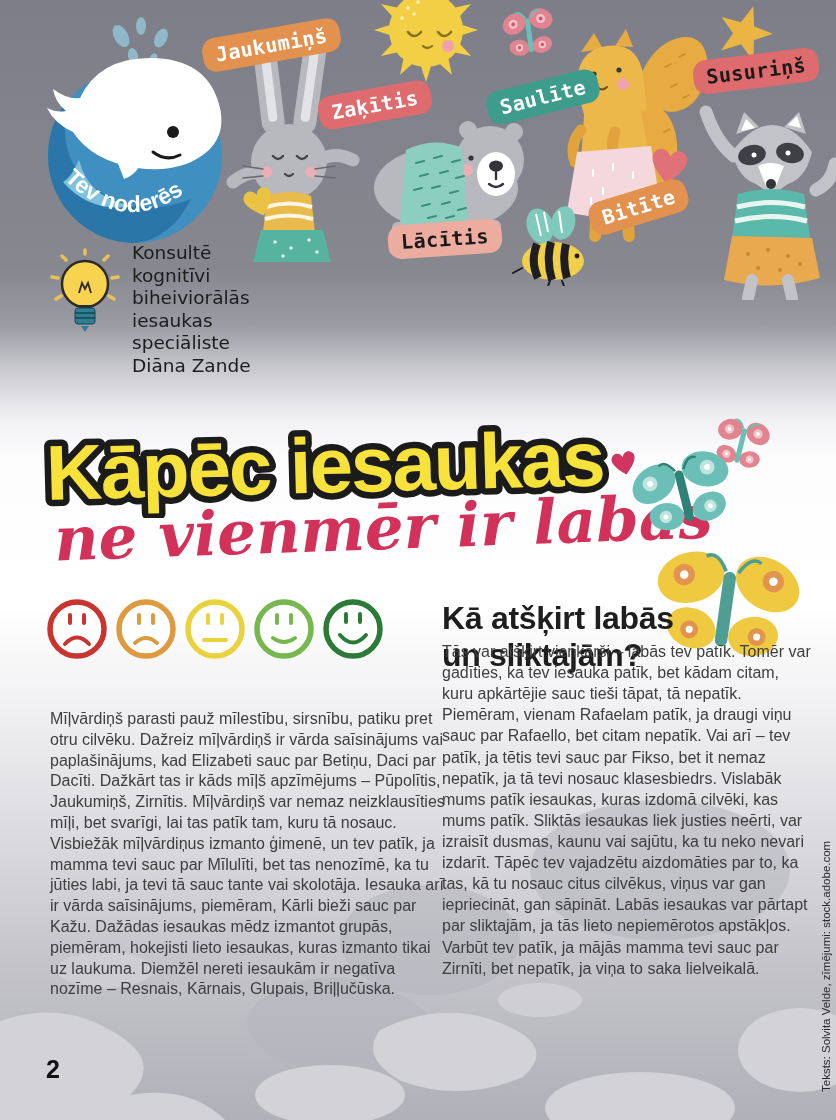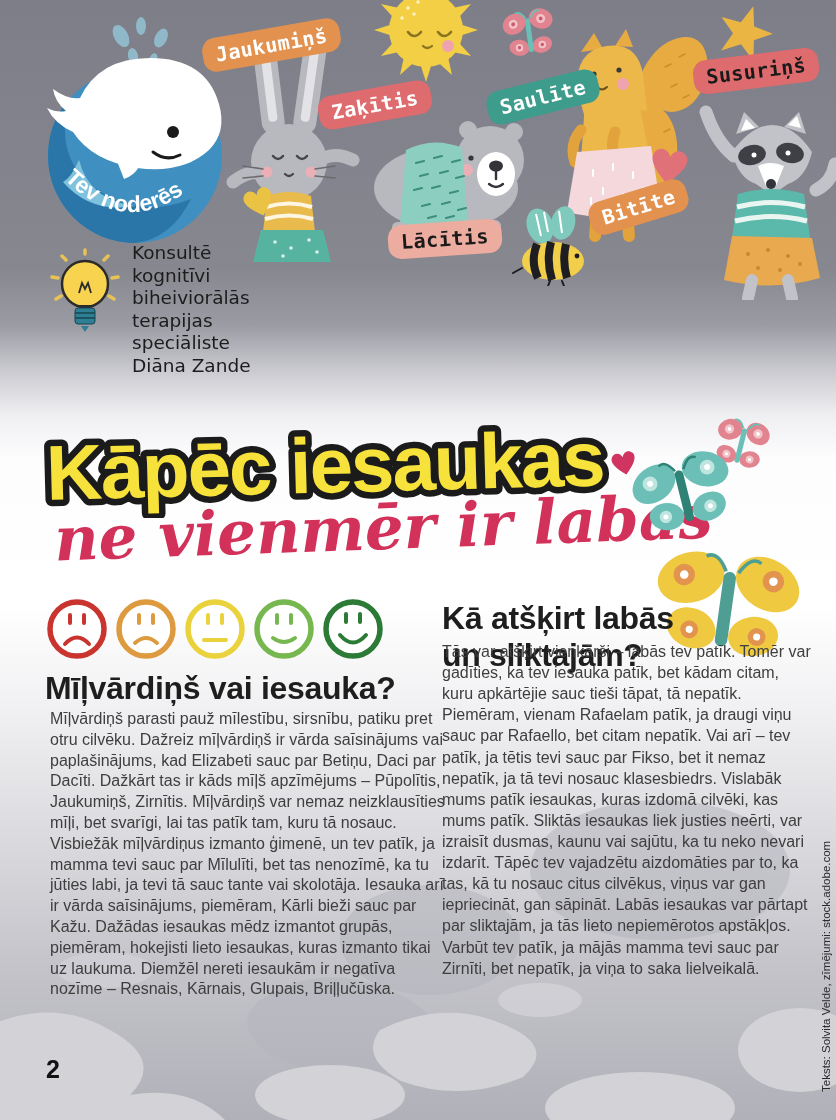--- a/index.html
+++ b/index.html
@@ -254,21 +254,21 @@
       <path d="M35,6 v-4 M16,12 l-4,-4 M54,12 l4,-4 M8,30 l-6,-1 M62,30 l6,-1 M11,48 l-5,3 M59,48 l5,3"></path>
     </g>
     <circle cx="35" cy="36" r="23" fill="#f7d34f" stroke="#2b2b2b" stroke-width="2.5"></circle>
     <path d="M29,45 l3,-10 l3,6 l3,-6 l3,10" stroke="#2b2b2b" stroke-width="1.8" fill="none"></path>
     <path d="M27,58 h16" stroke="#2b2b2b" stroke-width="2"></path>
     <rect x="25" y="60" width="20" height="16" rx="3" fill="#2e7f93" stroke="#16454f" stroke-width="1"></rect>
     <path d="M25,65 h20 M25,70 h20" stroke="#16454f" stroke-width="1.6"></path>
     <path d="M31,78 h8 l-4,6z" fill="#2e7f93"></path>
   </svg>
 
-  <div class="consultant">Konsultē kognitīvi biheiviorālās terapijas speciāliste Diāna Zande</div>
+  <div class="consultant">Konsultē kognitīvi biheiviorālās iesaukas speciāliste Diāna Zande</div>
 
 
   <svg class="abs" style="left:36px;top:408px" width="625" height="110" viewBox="0 0 625 110">
     <text x="10" y="84" font-family="Liberation Sans,sans-serif" font-size="78" font-weight="bold" letter-spacing="-2" fill="#f6e23b" stroke="#1b1b1b" stroke-width="13" stroke-linejoin="round" paint-order="stroke" transform="rotate(-1.5 312 55)">Kāpēc iesaukas</text>
   </svg>
   <div class="subtitle">ne vienmēr ir labas</div>
 
   <svg class="abs" style="left:706px;top:416px;transform:rotate(14deg)" width="72" height="62" viewBox="0 0 56 60">
     <ellipse cx="13" cy="16" rx="12" ry="10" fill="#e2848f" transform="rotate(-25 13 16)"></ellipse>
     <ellipse cx="40" cy="14" rx="12" ry="10" fill="#e2848f" transform="rotate(25 40 14)"></ellipse>
@@ -353,21 +353,20 @@
       <path d="M25,18 v8 M39,18 v8" stroke="#76b74f" stroke-width="4" stroke-linecap="round"></path>
       <path d="M21,41 q11,8 22,0" stroke="#76b74f" stroke-width="4" fill="none" stroke-linecap="round"></path>
     </svg>
     <svg viewBox="0 0 64 64">
       <circle cx="32" cy="32" r="27" fill="#fff" stroke="#2b7a36" stroke-width="5.5"></circle>
       <path d="M25,17 v8 M39,17 v8" stroke="#2b7a36" stroke-width="4" stroke-linecap="round"></path>
       <path d="M19,38 q13,15 26,0" stroke="#2b7a36" stroke-width="4" fill="none" stroke-linecap="round"></path>
     </svg>
   </div>
 
-  <h2 class="heading left-heading">Mīļvārdiņš vai iesauka?</h2>
   <p class="body left-body">Mīļvārdiņš parasti pauž mīlestību, sirsnību, patiku pret otru cilvēku. Dažreiz mīļvārdiņš ir vārda saīsinājums vai paplašinājums, kad Elizabeti sauc par Betiņu, Daci par Dacīti. Dažkārt tas ir kāds mīļš apzīmējums – Pūpolītis, Jaukumiņš, Zirnītis. Mīļvārdiņš var nemaz neizklausīties mīļi, bet svarīgi, lai tas patīk tam, kuru tā nosauc. Visbiežāk mīļvārdiņus izmanto ģimenē, un tev patīk, ja mamma tevi sauc par Mīlulīti, bet tas nenozīmē, ka tu jūties labi, ja tevi tā sauc tante vai skolotāja. Iesauka arī ir vārda saīsinājums, piemēram, Kārli bieži sauc par Kažu. Dažādas iesaukas mēdz izmantot grupās, piemēram, hokejisti lieto iesaukas, kuras izmanto tikai uz laukuma. Diemžēl nereti iesaukām ir negatīva nozīme – Resnais, Kārnais, Glupais, Briļļučūska.</p>
 
   <h2 class="heading right-heading">Kā atšķirt labās un sliktajām?</h2>
   <p class="body right-body">Tās var atšķirt vienkārši – labās tev patīk. Tomēr var gadīties, ka tev iesauka patīk, bet kādam citam, kuru apkārtējie sauc tieši tāpat, tā nepatīk. Piemēram, vienam Rafaelam patīk, ja draugi viņu sauc par Rafaello, bet citam nepatīk. Vai arī – tev patīk, ja tētis tevi sauc par Fikso, bet it nemaz nepatīk, ja tā tevi nosauc klasesbiedrs. Vislabāk mums patīk iesaukas, kuras izdomā cilvēki, kas mums patīk. Sliktās iesaukas liek justies neērti, var izraisīt dusmas, kaunu vai sajūtu, ka tu neko nevari izdarīt. Tāpēc tev vajadzētu aizdomāties par to, ka tas, kā tu nosauc citus cilvēkus, viņus var gan iepriecināt, gan sāpināt. Labās iesaukas var pārtapt par sliktajām, ja tās lieto nepiemērotos apstākļos. Varbūt tev patīk, ja mājās mamma tevi sauc par Zirnīti, bet nepatīk, ja viņa to saka lielveikalā.</p>
 
   <div class="page-number">2</div>
   <div class="credit">Teksts: Solvita Velde, zīmējumi: stock.adobe.com</div>
 
 </div>
 

